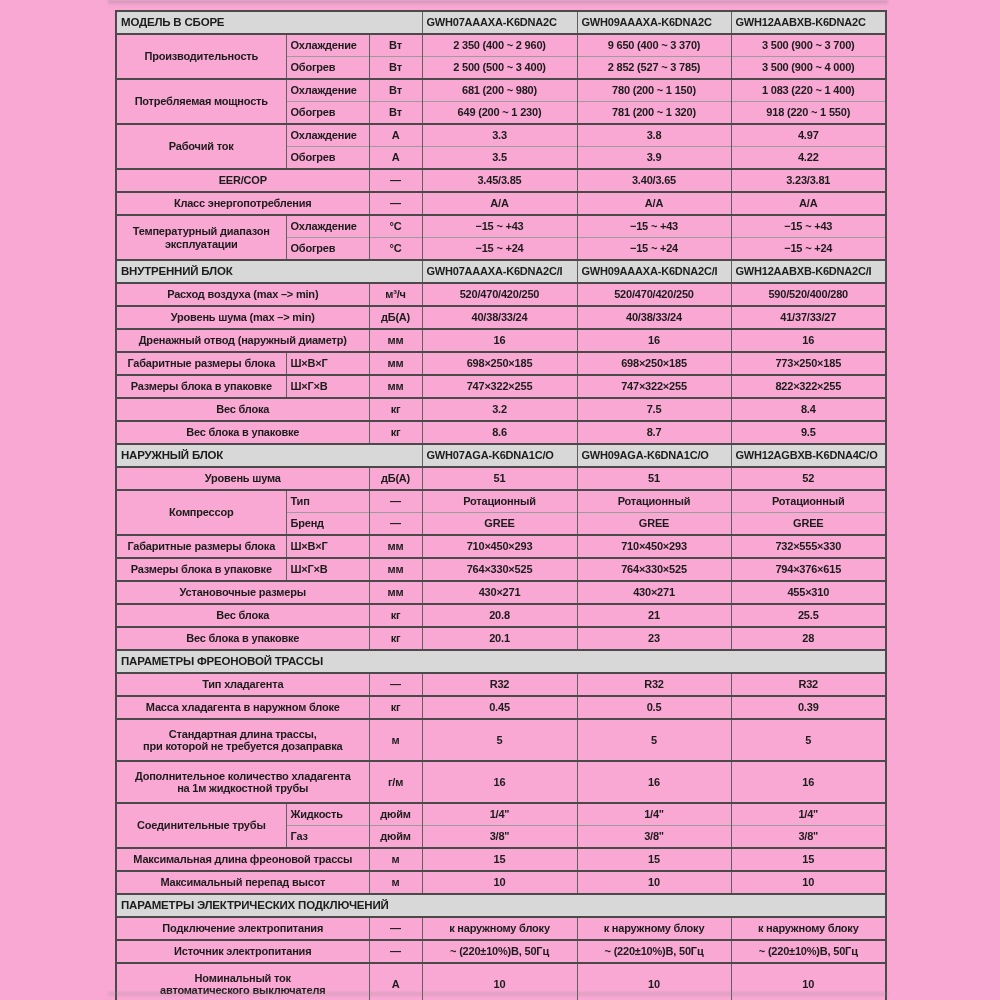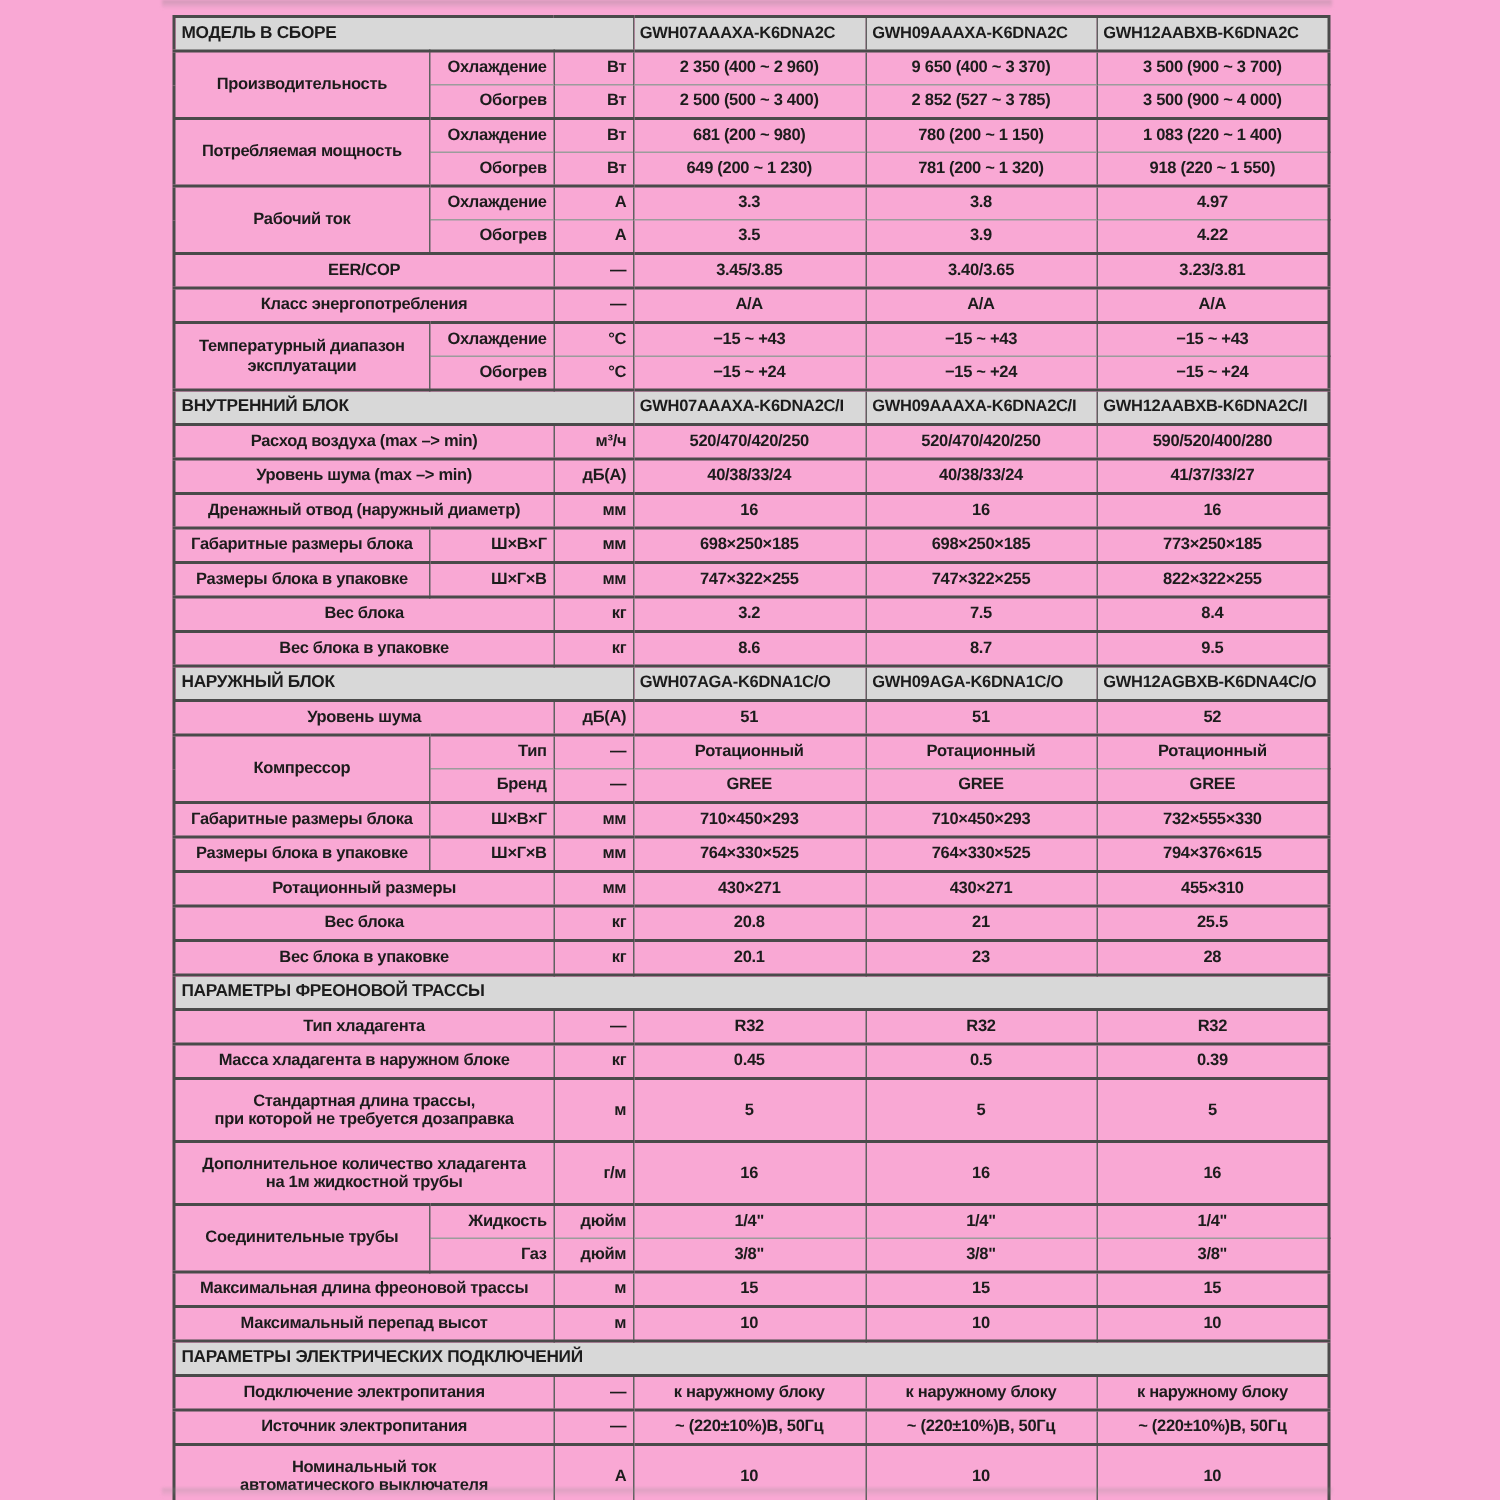--- a/index.html
+++ b/index.html
@@ -48,22 +48,22 @@
   tr.tall td { height: 38px; }
   tr.group-start td { border-top: 2px solid #4a4a4a; }
   tr.section-header td {
     border-top: 2px solid #4a4a4a;
     border-bottom: 2px solid #4a4a4a;
     background: #d8d8d8;
   }
   td.sec-title { text-align: left; font-size: 11.5px; }
   td.model-cell { text-align: left; font-size: 11px; }
   td.label-cell { text-align: center; white-space: pre-line; }
-  td.sub-cell { text-align: right; }
-  td.unit-cell { text-align: right; }
+  td.sub-cell { text-align: left; }
+  td.unit-cell { text-align: center; }
   td.value-cell { text-align: center; }
 </style>
 </head>
 <body>
 
 <div id="page">
   <div id="shadow-top" class="scan-shadow"></div>
   <table class="spec">
     <colgroup>
       <col style="width:170px">
@@ -250,21 +250,21 @@
         </tr>
         <tr class="group-start">
           <td class="label-cell">Размеры блока в упаковке</td>
           <td class="sub-cell">Ш×Г×В</td>
           <td class="unit-cell">мм</td>
           <td class="value-cell">764×330×525</td>
           <td class="value-cell">764×330×525</td>
           <td class="value-cell">794×376×615</td>
         </tr>
         <tr class="group-start">
-          <td class="label-cell" colspan="2">Ротационный размеры</td>
+          <td class="label-cell" colspan="2">Установочные размеры</td>
           <td class="unit-cell">мм</td>
           <td class="value-cell">430×271</td>
           <td class="value-cell">430×271</td>
           <td class="value-cell">455×310</td>
         </tr>
         <tr class="group-start">
           <td class="label-cell" colspan="2">Вес блока</td>
           <td class="unit-cell">кг</td>
           <td class="value-cell">20.8</td>
           <td class="value-cell">21</td>

